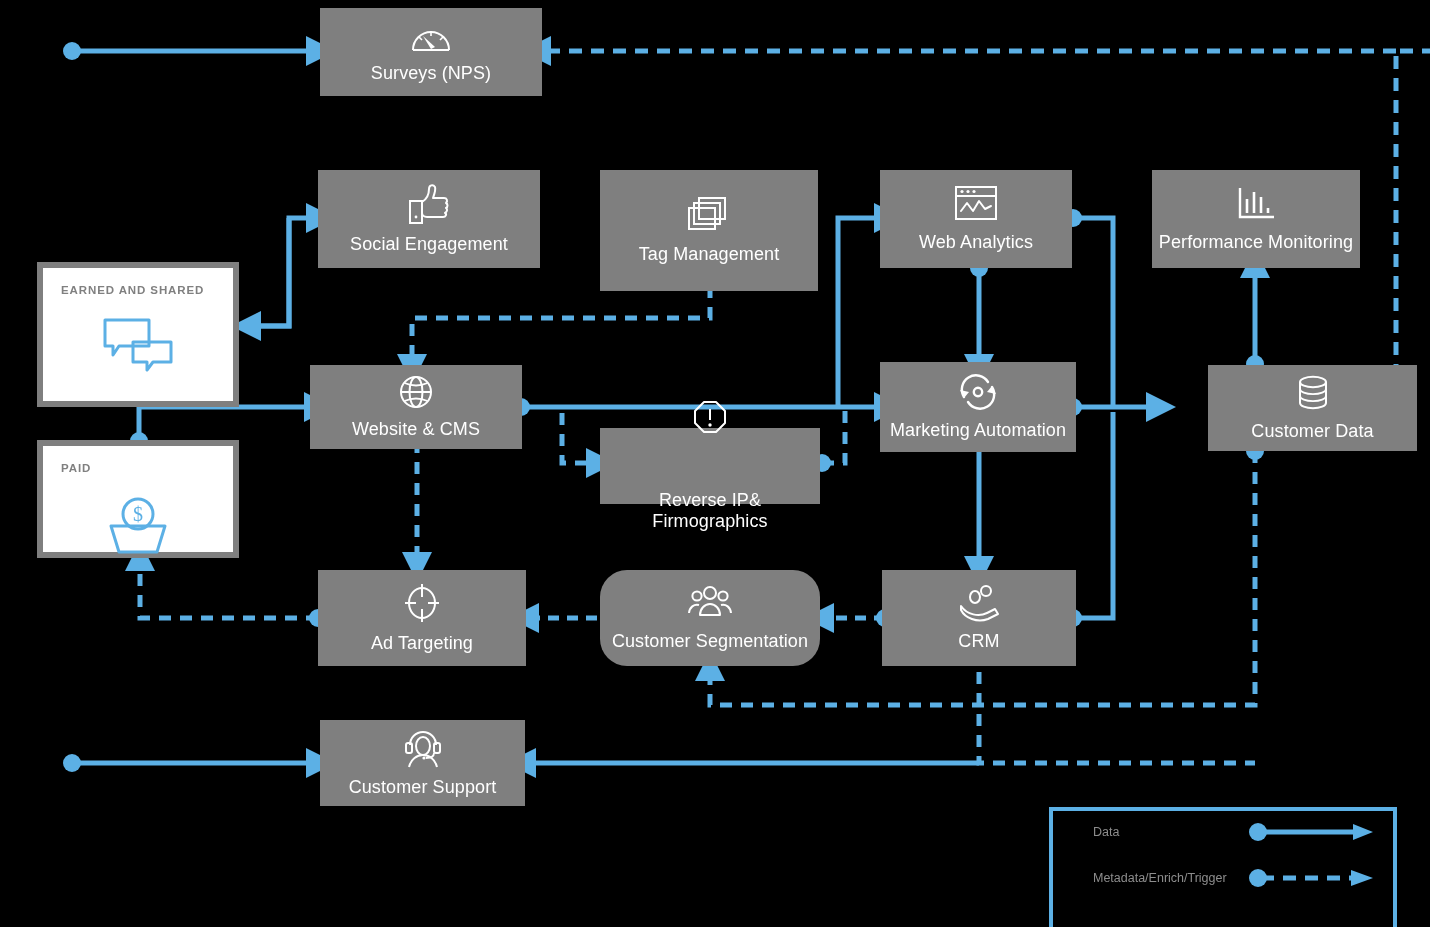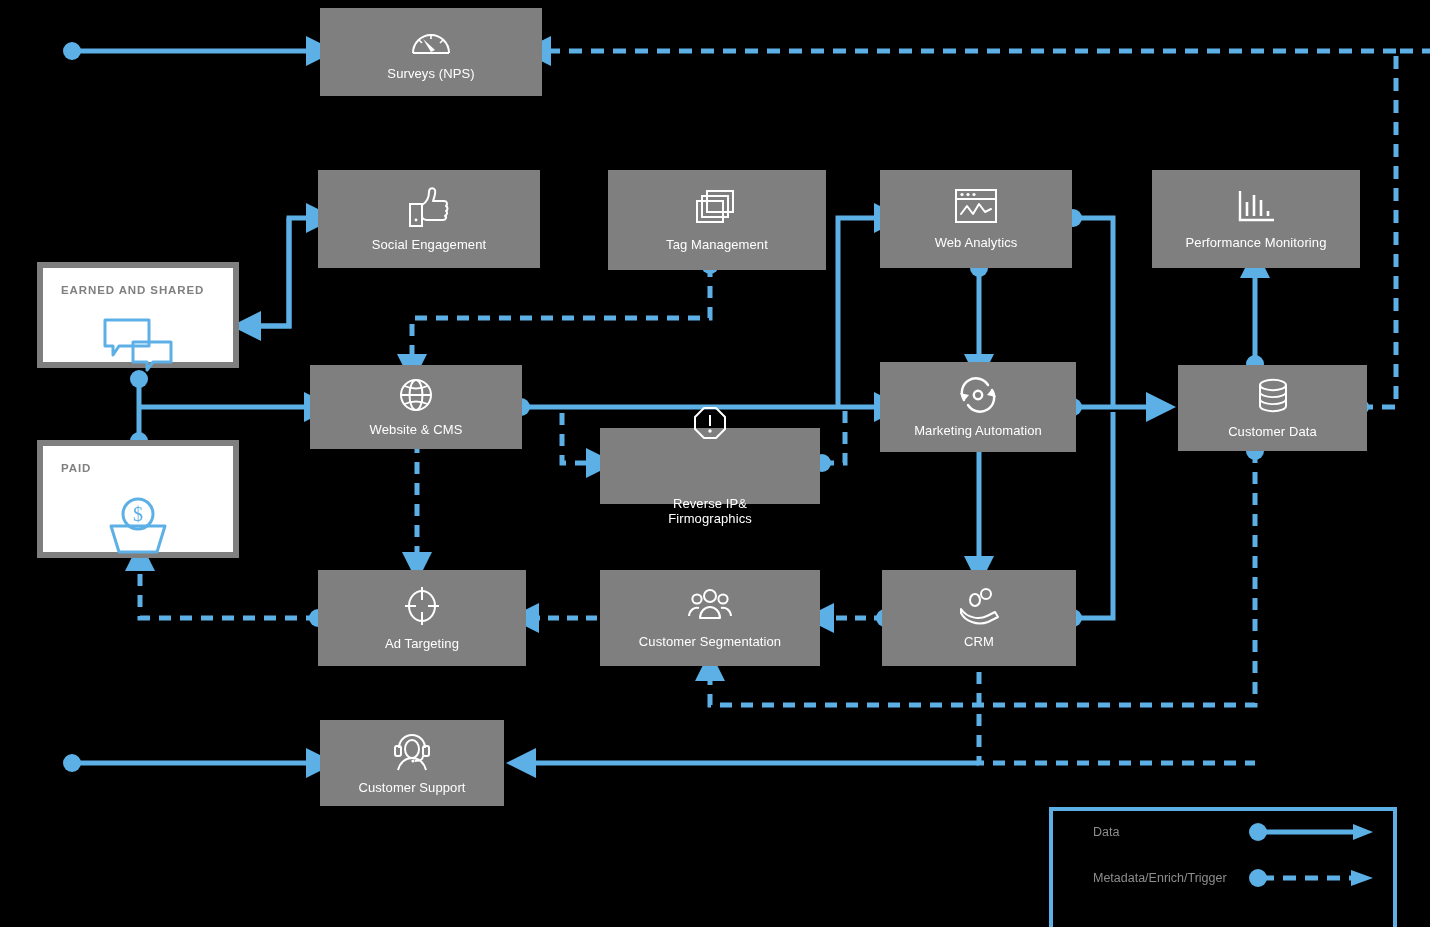--- a/index.html
+++ b/index.html
@@ -37,21 +37,21 @@
     border: 6px solid #7f7f7f;
     justify-content: flex-start;
     align-items: flex-start;
     padding: 0;
   }
   .node .glyph {
     display: block;
     line-height: 0;
   }
   .node .caption {
-    font-size: 13px;
+    font-size: 18px;
     color: #ffffff;
     margin-top: 9px;
     line-height: 1.18;
     letter-spacing: 0.1px;
     white-space: pre-line;
   }
   .channel .chan-label {
     font-size: 11.5px;
     font-weight: bold;
     color: #808080;
@@ -197,21 +197,21 @@
         <rect x="3" y="18" width="12" height="22" fill="none" stroke="#fff" stroke-width="2"></rect>
         <circle cx="9" cy="34" r="1.4" fill="#fff"></circle>
         <path d="M15,19 C20,16 22,11 22,6 C22,2 26,1 28,4 C29,7 27,12 26,15 L37,15
                  C40,15 41,18 39,20 C41,21 41,24 39,25 C41,26 40,29 38,30
                  C40,31 39,34 36,34 L20,34 C17,34 15,32 15,30 Z" fill="none" stroke="#fff" stroke-width="2" stroke-linejoin="round"></path>
       </svg>
     </span>
     <span class="caption">Social Engagement</span>
   </div>
 
-  <div class="node" style="left:600px; top:170px; width:218px; height:100px;margin-left:8px;">
+  <div class="node" style="left:600px; top:170px; width:218px; height:121px;">
     <span class="glyph">
       <svg width="46" height="40" viewBox="0 0 46 40">
         <rect x="3" y="13" width="26" height="21" fill="none" stroke="#fff" stroke-width="2"></rect>
         <rect x="8" y="8" width="26" height="21" fill="none" stroke="#fff" stroke-width="2"></rect>
         <rect x="13" y="3" width="26" height="21" fill="none" stroke="#fff" stroke-width="2"></rect>
       </svg>
     </span>
     <span class="caption">Tag  Management</span>
   </div>
 
@@ -235,21 +235,21 @@
         <polyline points="5,3 5,32 39,32" fill="none" stroke="#fff" stroke-width="2.4"></polyline>
         <line x1="12" y1="14" x2="12" y2="28" stroke="#fff" stroke-width="2.6"></line>
         <line x1="19" y1="7" x2="19" y2="28" stroke="#fff" stroke-width="2.6"></line>
         <line x1="26" y1="12" x2="26" y2="28" stroke="#fff" stroke-width="2.6"></line>
         <line x1="33" y1="23" x2="33" y2="28" stroke="#fff" stroke-width="2.6"></line>
       </svg>
     </span>
     <span class="caption">Performance Monitoring</span>
   </div>
 
-  <div class="node channel" style="left:37px; top:262px; width:202px; height:106px;">
+  <div class="node channel" style="left:37px; top:262px; width:202px; height:145px;">
     <span class="chan-label">EARNED AND SHARED</span>
     <span class="chan-icon">
       <svg width="74" height="58" viewBox="0 0 74 58">
         <path d="M4,4 H48 V30 H18 L12,39 V30 H4 Z" fill="none" stroke="#5cb0e5" stroke-width="3" stroke-linejoin="round"></path>
         <path d="M32,26 H70 V46 H52 L46,54 V46 H32 Z" fill="none" stroke="#5cb0e5" stroke-width="3" stroke-linejoin="round"></path>
       </svg>
     </span>
   </div>
 
   <div class="node channel" style="left:37px; top:440px; width:202px; height:118px;">
@@ -294,21 +294,21 @@
         <path d="M9,24 A14,14 0 0,1 33,9" fill="none" stroke="#fff" stroke-width="2.4" stroke-linecap="round"></path>
         <path d="M37,14 A14,14 0 0,1 13,29" fill="none" stroke="#fff" stroke-width="2.4" stroke-linecap="round"></path>
         <path d="M5,17 L9,25 L14,19 Z" fill="#fff"></path>
         <path d="M41,21 L37,13 L32,19 Z" fill="#fff"></path>
         <circle cx="23" cy="19" r="4.2" fill="none" stroke="#fff" stroke-width="2.4"></circle>
       </svg>
     </span>
     <span class="caption">Marketing Automation</span>
   </div>
 
-  <div class="node" style="left:1178px; top:365px; width:189px; height:86px;">
+  <div class="node" style="left:1208px; top:365px; width:209px; height:86px;">
     <span class="glyph">
       <svg width="38" height="38" viewBox="0 0 38 38">
         <ellipse cx="19" cy="8" rx="13" ry="5.2" fill="none" stroke="#fff" stroke-width="2"></ellipse>
         <path d="M6,8 V29 A13,5.2 0 0,0 32,29 V8" fill="none" stroke="#fff" stroke-width="2"></path>
         <path d="M6,15 A13,5.2 0 0,0 32,15" fill="none" stroke="#fff" stroke-width="1.8"></path>
         <path d="M6,22 A13,5.2 0 0,0 32,22" fill="none" stroke="#fff" stroke-width="1.8"></path>
       </svg>
     </span>
     <span class="caption">Customer Data</span>
   </div>
@@ -319,21 +319,21 @@
         <ellipse cx="21" cy="21" rx="13" ry="15" fill="none" stroke="#fff" stroke-width="2"></ellipse>
         <line x1="21" y1="2" x2="21" y2="15" stroke="#fff" stroke-width="2"></line>
         <line x1="21" y1="27" x2="21" y2="40" stroke="#fff" stroke-width="2"></line>
         <line x1="4" y1="21" x2="15" y2="21" stroke="#fff" stroke-width="2"></line>
         <line x1="27" y1="21" x2="38" y2="21" stroke="#fff" stroke-width="2"></line>
       </svg>
     </span>
     <span class="caption">Ad Targeting</span>
   </div>
 
-  <div class="node" style="left:600px; top:570px; width:220px; height:96px;">
+  <div class="node" style="left:600px; top:570px; width:220px; height:96px;border-radius:27px;">
     <span class="glyph">
       <svg width="48" height="38" viewBox="0 0 48 38">
         <circle cx="24" cy="9" r="6" fill="none" stroke="#fff" stroke-width="2"></circle>
         <path d="M14,31 A10,11 0 0,1 34,31 Z" fill="none" stroke="#fff" stroke-width="2" stroke-linejoin="round"></path>
         <circle cx="11" cy="12" r="4.6" fill="none" stroke="#fff" stroke-width="2"></circle>
         <path d="M3,29 A8,9 0 0,1 13,21" fill="none" stroke="#fff" stroke-width="2"></path>
         <circle cx="37" cy="12" r="4.6" fill="none" stroke="#fff" stroke-width="2"></circle>
         <path d="M45,29 A8,9 0 0,0 35,21" fill="none" stroke="#fff" stroke-width="2"></path>
       </svg>
     </span>
@@ -345,21 +345,21 @@
       <svg width="44" height="38" viewBox="0 0 44 38">
         <circle cx="29" cy="7" r="5" fill="none" stroke="#fff" stroke-width="2"></circle>
         <ellipse cx="18" cy="13" rx="5" ry="6" fill="none" stroke="#fff" stroke-width="2"></ellipse>
         <path d="M4,22 C10,31 22,33 30,29 L38,25 L41,30 L31,35
                  C20,39 8,34 4,26 Z" fill="none" stroke="#fff" stroke-width="2" stroke-linejoin="round"></path>
       </svg>
     </span>
     <span class="caption">CRM</span>
   </div>
 
-  <div class="node" style="left:320px; top:720px; width:184px; height:86px;">
+  <div class="node" style="left:320px; top:720px; width:205px; height:86px;">
     <span class="glyph">
       <svg width="44" height="40" viewBox="0 0 44 40">
         <path d="M9,17 A13,13 0 0,1 35,17" fill="none" stroke="#fff" stroke-width="2"></path>
         <rect x="5" y="15" width="6" height="10" rx="2" fill="none" stroke="#fff" stroke-width="2"></rect>
         <rect x="33" y="15" width="6" height="10" rx="2" fill="none" stroke="#fff" stroke-width="2"></rect>
         <path d="M33,25 C33,29 29,30 25,30" fill="none" stroke="#fff" stroke-width="1.8"></path>
         <circle cx="23" cy="30" r="1.6" fill="#fff"></circle>
         <ellipse cx="22" cy="18" rx="7" ry="9" fill="none" stroke="#fff" stroke-width="2"></ellipse>
         <path d="M8,39 C10,31 16,27 22,27 C28,27 34,31 36,39" fill="none" stroke="#fff" stroke-width="2"></path>
       </svg>

